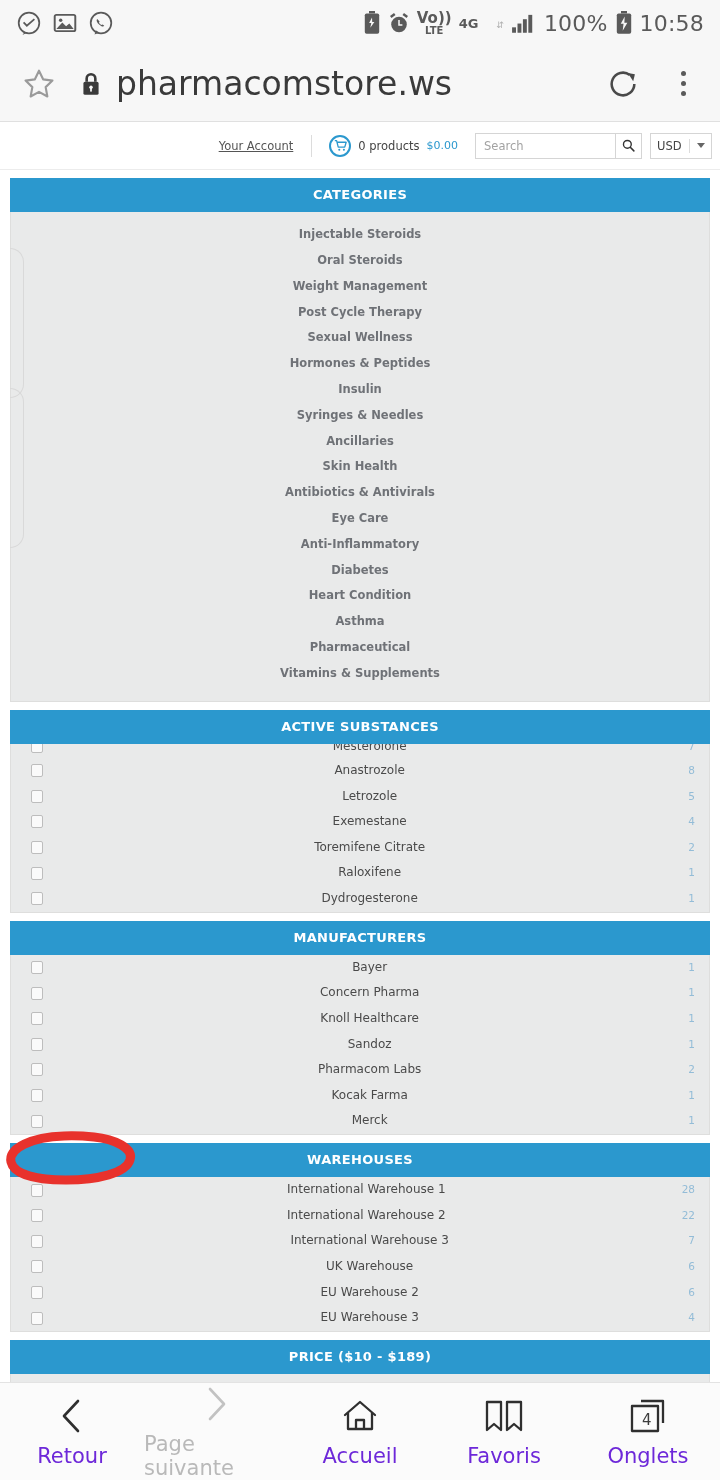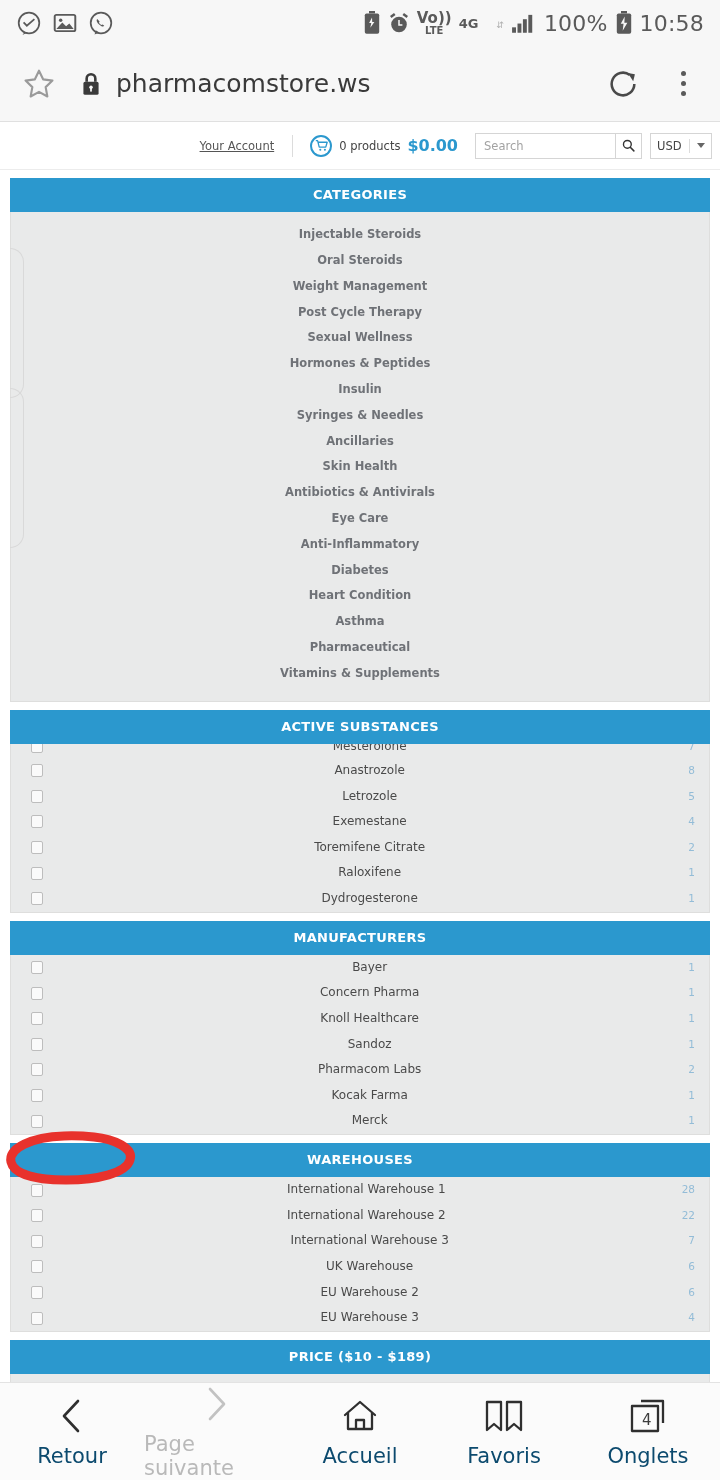--- a/index.html
+++ b/index.html
@@ -42,21 +42,21 @@
     height:76px; width:100%;
     background:#f7f7f7;
     display:flex; align-items:center;
     padding:0 22px;
     border-bottom:1px solid #e0e0e0;
   }
   .star { width:34px; height:34px; flex:none; }
   .lock { width:22px; height:26px; flex:none; margin-left:24px; }
   .url {
     font-family:"DejaVu Sans", sans-serif;
-    font-size:25px; color:#3a3a3a; margin-left:14px;
+    font-size:33px; color:#3a3a3a; margin-left:14px;
     white-space:nowrap; overflow:hidden;
   }
   .urlbar-spacer { flex:1; }
   .reload { width:34px; height:34px; flex:none; }
   .kebab { width:30px; height:34px; flex:none; margin-left:28px;
            display:flex; flex-direction:column; align-items:center; justify-content:center; gap:5px; }
   .kebab i { width:5px; height:5px; border-radius:50%; background:#5a5a5a; display:block; }
 
   
   .page {
@@ -85,21 +85,21 @@
     padding:0 16px;
   }
   .cart-circle {
     width:22px; height:22px; border-radius:50%;
     border:2px solid #2b98ce;
     display:flex; align-items:center; justify-content:center;
     flex:none;
   }
   .cart-circle svg { display:block; }
   .cart-count { font-size:11.5px; color:#444; }
-  .cart-total { font-size:16px; color:#2b98ce;font-weight:bold; }
+  .cart-total { font-size:11px; color:#2b98ce; }
 
   .searchwrap { display:flex; align-items:stretch; }
   .search-input {
     width:140px; height:26px;
     border:1px solid #d5d5d5; border-right:none;
     background:#fff;
     font-size:11.5px; color:#333;
     padding:0 8px;
     font-family:"DejaVu Sans", sans-serif;
     outline:none;
@@ -196,21 +196,21 @@
     border-top:1px solid #e3e3e3;
     display:flex; align-items:center;
   }
   .navbtn {
     flex:1;
     display:flex; flex-direction:column; align-items:center; justify-content:center;
     gap:8px;
   }
   .navbtn .glyph { height:40px; display:flex; align-items:center; justify-content:center; }
   .navbtn .txt {
-    font-size:21px; color:#0c4a6e;
+    font-size:21px; color:#6d28d9;
     font-family:"DejaVu Sans", sans-serif;
   }
   .navbtn.disabled .txt { color:#b9b9b9; }
   .tabcount {
     position:absolute;
     font-size:15px; color:#3d3d3d;
     font-family:"DejaVu Sans", sans-serif;
   }
 </style>
 </head>

